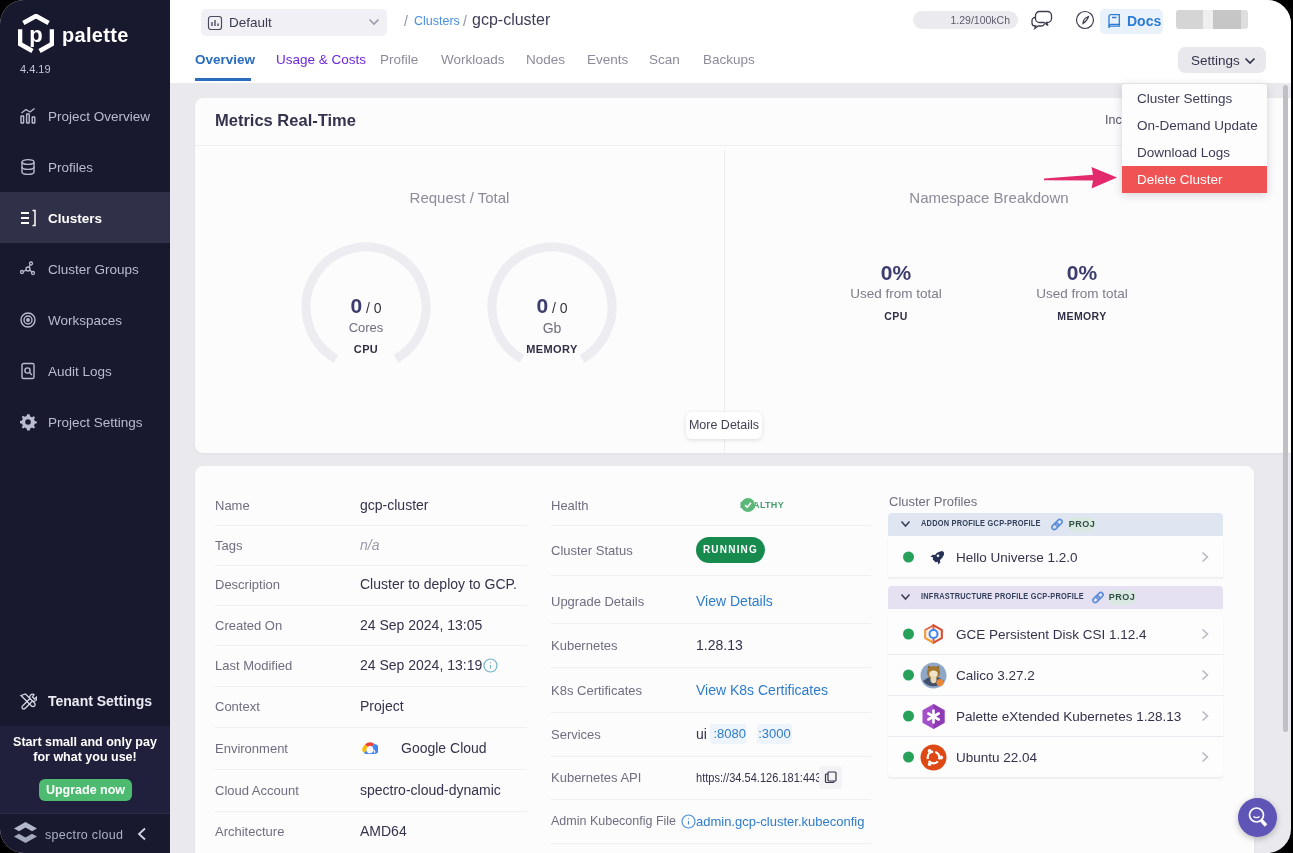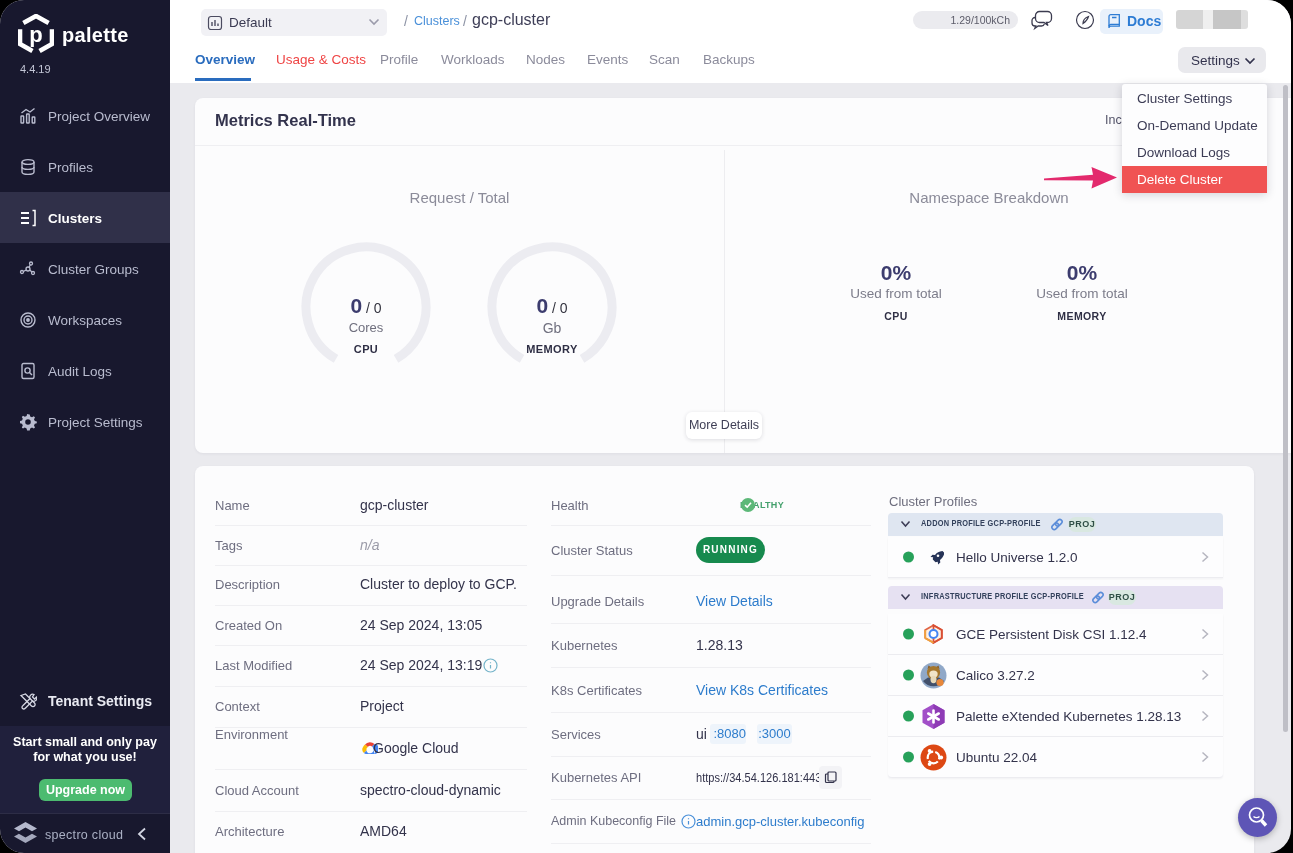--- a/index.html
+++ b/index.html
@@ -63,21 +63,21 @@
       </svg>
     <div class="abs" style="left:957px;top:13px;font-size:14px;font-weight:bold;color:#2d7cd4;">Docs</div>
 
     <div class="abs" style="left:1006px;top:10px;width:27px;height:19px;background:#d5d5d5;border-radius:3px 0 0 3px;"></div>
     <div class="abs" style="left:1033px;top:10px;width:10px;height:19px;background:#efefef;"></div>
     <div class="abs" style="left:1043px;top:10px;width:28px;height:19px;background:#c6c6c6;"></div>
     <div class="abs" style="left:1071px;top:10px;width:7px;height:19px;background:#dedede;border-radius:0 3px 3px 0;"></div>
 
     <div class="abs" style="left:25px;top:52px;font-size:13.5px;font-weight:bold;color:#2a6cbe;">Overview</div>
     <div class="abs" style="left:25px;top:78px;width:56px;height:3px;background:#2a6cbe;"></div>
-    <div class="abs" style="left:106px;top:52px;font-size:13.5px;color:#ef4444;">Usage &amp; Costs</div>
+    <div class="abs" style="left:106px;top:52px;font-size:13.5px;color:#6d28d9;">Usage &amp; Costs</div>
     <div class="abs" style="left:210px;top:52px;font-size:13.5px;color:#8b8b9b;">Profile</div>
     <div class="abs" style="left:271px;top:52px;font-size:13.5px;color:#8b8b9b;">Workloads</div>
     <div class="abs" style="left:356px;top:52px;font-size:13.5px;color:#8b8b9b;">Nodes</div>
     <div class="abs" style="left:417px;top:52px;font-size:13.5px;color:#8b8b9b;">Events</div>
     <div class="abs" style="left:479px;top:52px;font-size:13.5px;color:#8b8b9b;">Scan</div>
     <div class="abs" style="left:533px;top:52px;font-size:13.5px;color:#8b8b9b;">Backups</div>
 
     <div class="abs" style="left:1008px;top:47px;width:88px;height:26px;background:#e9e9ed;border-radius:7px;"></div>
     <div class="abs" style="left:1021px;top:53px;font-size:13.5px;color:#33334d;">Settings</div>
     <svg class="abs" style="left:1074px;top:57px;" width="12" height="8" viewBox="0 0 12 8" fill="none" stroke="#33334d" stroke-width="1.7">
@@ -213,28 +213,28 @@
     <div class="lab" style="left:20px;top:159px;">Created On</div>
       <div class="val" style="left:165px;top:159px;">24 Sep 2024, 13:05</div>
     <div class="lab" style="left:20px;top:199px;">Last Modified</div>
       <div class="val" style="left:165px;top:199px;">24 Sep 2024, 13:19</div>
     <svg class="abs" style="left:288px;top:192px;" width="15" height="15" viewBox="0 0 15 15" fill="none" stroke="#74b3c9" stroke-width="1.2">
         <circle cx="7.5" cy="7.5" r="6.5"></circle>
         <path d="M7.5 7 v3.5 M7.5 4.2 v1"></path>
       </svg>
     <div class="lab" style="left:20px;top:240px;">Context</div>
       <div class="val" style="left:165px;top:240px;">Project</div>
-    <div class="lab" style="left:20px;top:268px;">Environment</div>
+    <div class="lab" style="left:20px;top:282px;">Environment</div>
     <svg class="abs" style="left:165px;top:274px;" width="18" height="15" viewBox="0 0 18 15">
       <path d="M12 6.5 L14.5 4 A6.5 6.5 0 0 0 5 4.5 L7.8 7 A3.2 3.2 0 0 1 12 6.5z" fill="#ea4335"></path>
       <path d="M5 4.5 A6.5 6.5 0 0 0 3.2 6.8 A4.3 4.3 0 0 0 4 13 L6.5 10.5 A3.2 3.2 0 0 1 7.8 7z" fill="#fbbc05"></path>
       <path d="M14.5 4 L12 6.5 A3.2 3.2 0 0 1 13.2 9.2 A2.6 2.6 0 0 1 14 14 A4.5 4.5 0 0 0 14.5 4z" fill="#4285f4"></path>
       <path d="M4 13 a4.3 4.3 0 0 0 2 1 h8 a2.6 2.6 0 0 0 .6-.2 L13.2 9.2 A3.2 3.2 0 0 1 6.5 10.5z" fill="#4285f4"></path>
     </svg>
-    <div class="val" style="left:178px;top:282px;">Google Cloud</div>
+    <div class="val" style="left:206px;top:282px;">Google Cloud</div>
     <div class="lab" style="left:20px;top:324px;">Cloud Account</div>
       <div class="val" style="left:165px;top:324px;">spectro-cloud-dynamic</div>
     <div class="lab" style="left:20px;top:365px;">Architecture</div>
       <div class="val" style="left:165px;top:365px;">AMD64</div>
     <div class="divh" style="left:20px;top:59px;width:312px;"></div>
     <div class="divh" style="left:20px;top:99px;width:312px;"></div>
     <div class="divh" style="left:20px;top:139px;width:312px;"></div>
     <div class="divh" style="left:20px;top:179px;width:312px;"></div>
     <div class="divh" style="left:20px;top:220px;width:312px;"></div>
     <div class="divh" style="left:20px;top:261px;width:312px;"></div>

